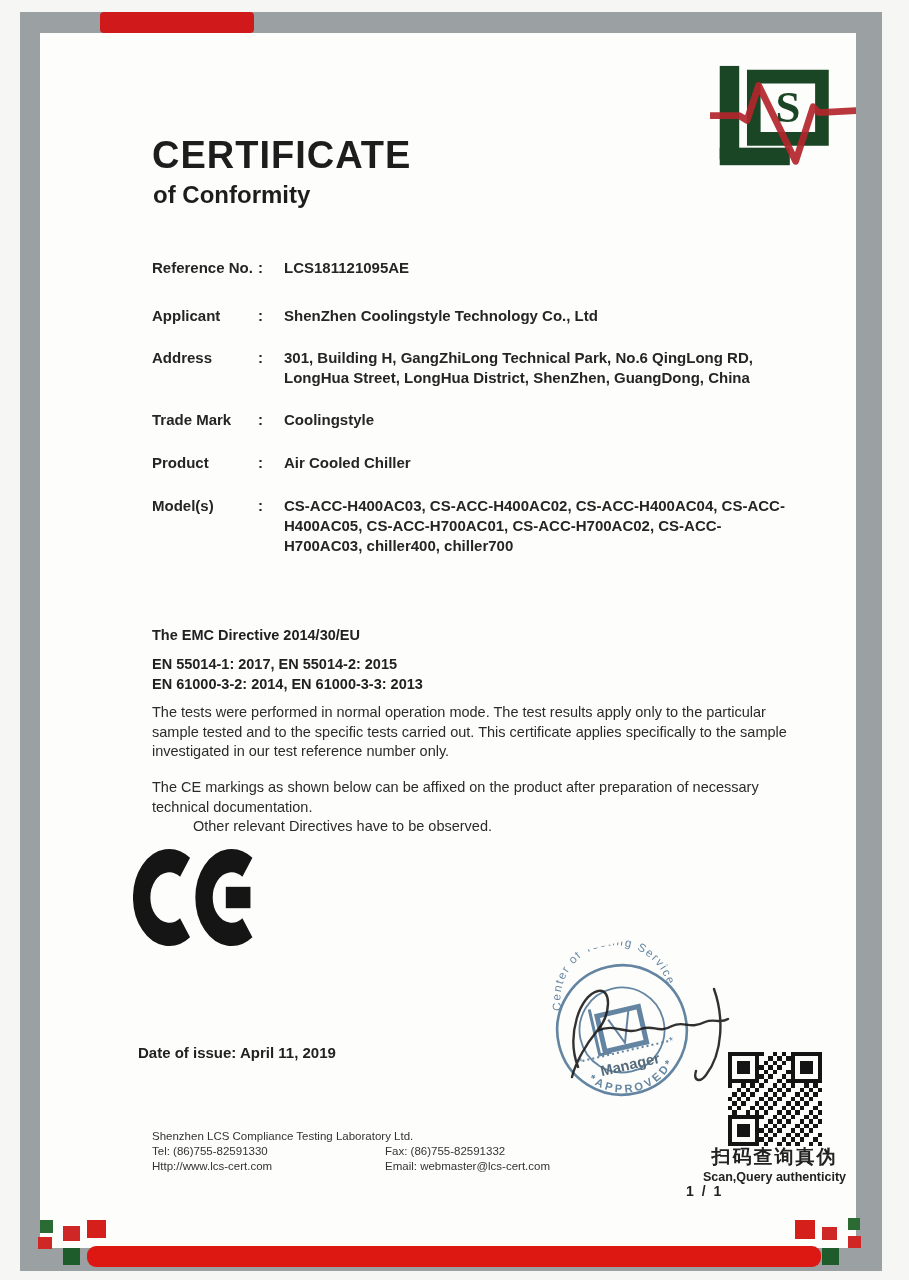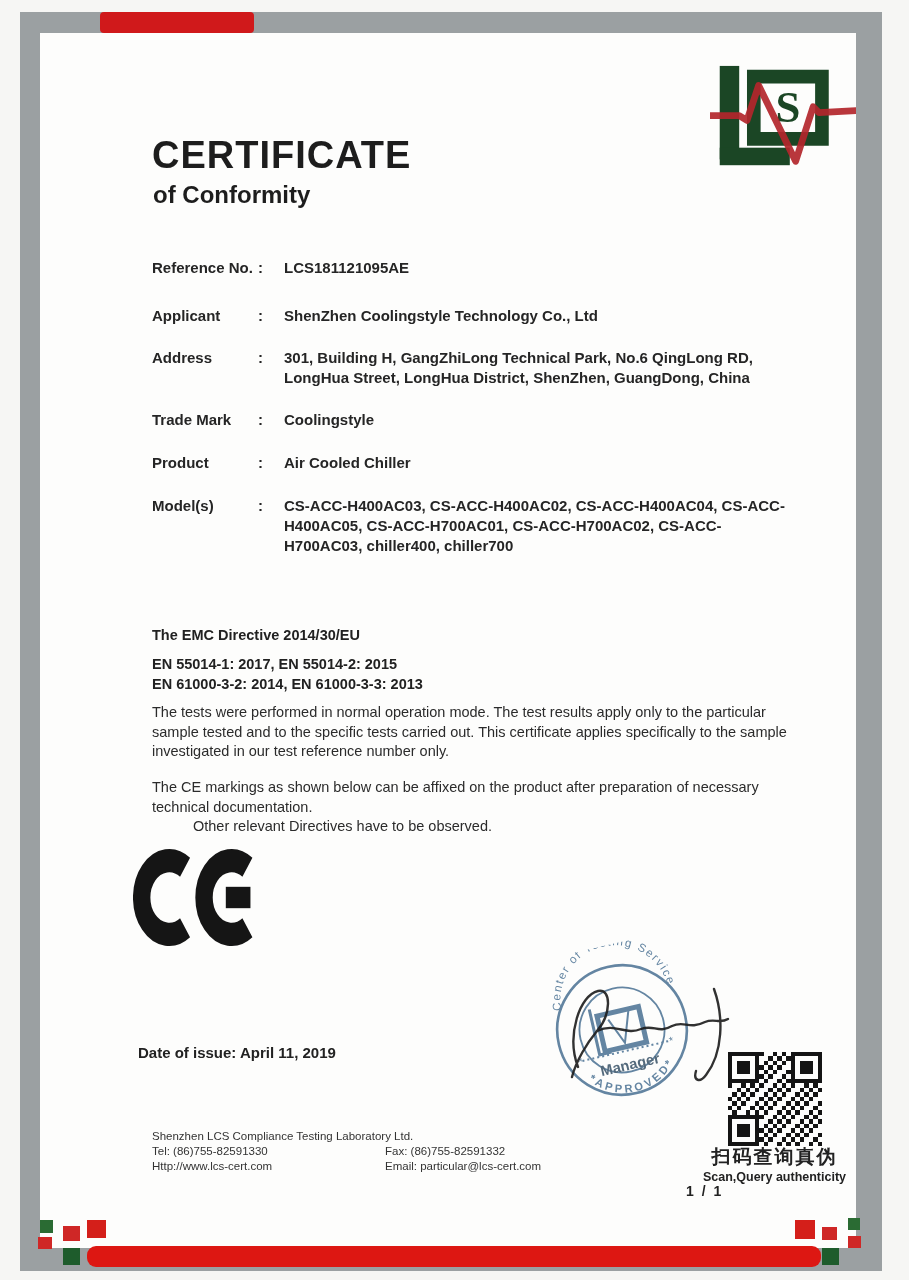--- a/index.html
+++ b/index.html
@@ -349,17 +349,17 @@
   <div class="page-num">1 / 1</div>
 
   <div class="footer">
     <div>Shenzhen LCS Compliance Testing Laboratory Ltd.</div>
     <div class="footer-cols">
       <span class="c1">Tel: (86)755-82591330</span>
       <span>Fax: (86)755-82591332</span>
     </div>
     <div class="footer-cols">
       <span class="c1">Http://www.lcs-cert.com</span>
-      <span>Email: particular@lcs-cert.com</span>
+      <span>Email: webmaster@lcs-cert.com</span>
     </div>
   </div>
 
 </div>
 
 </body></html>

